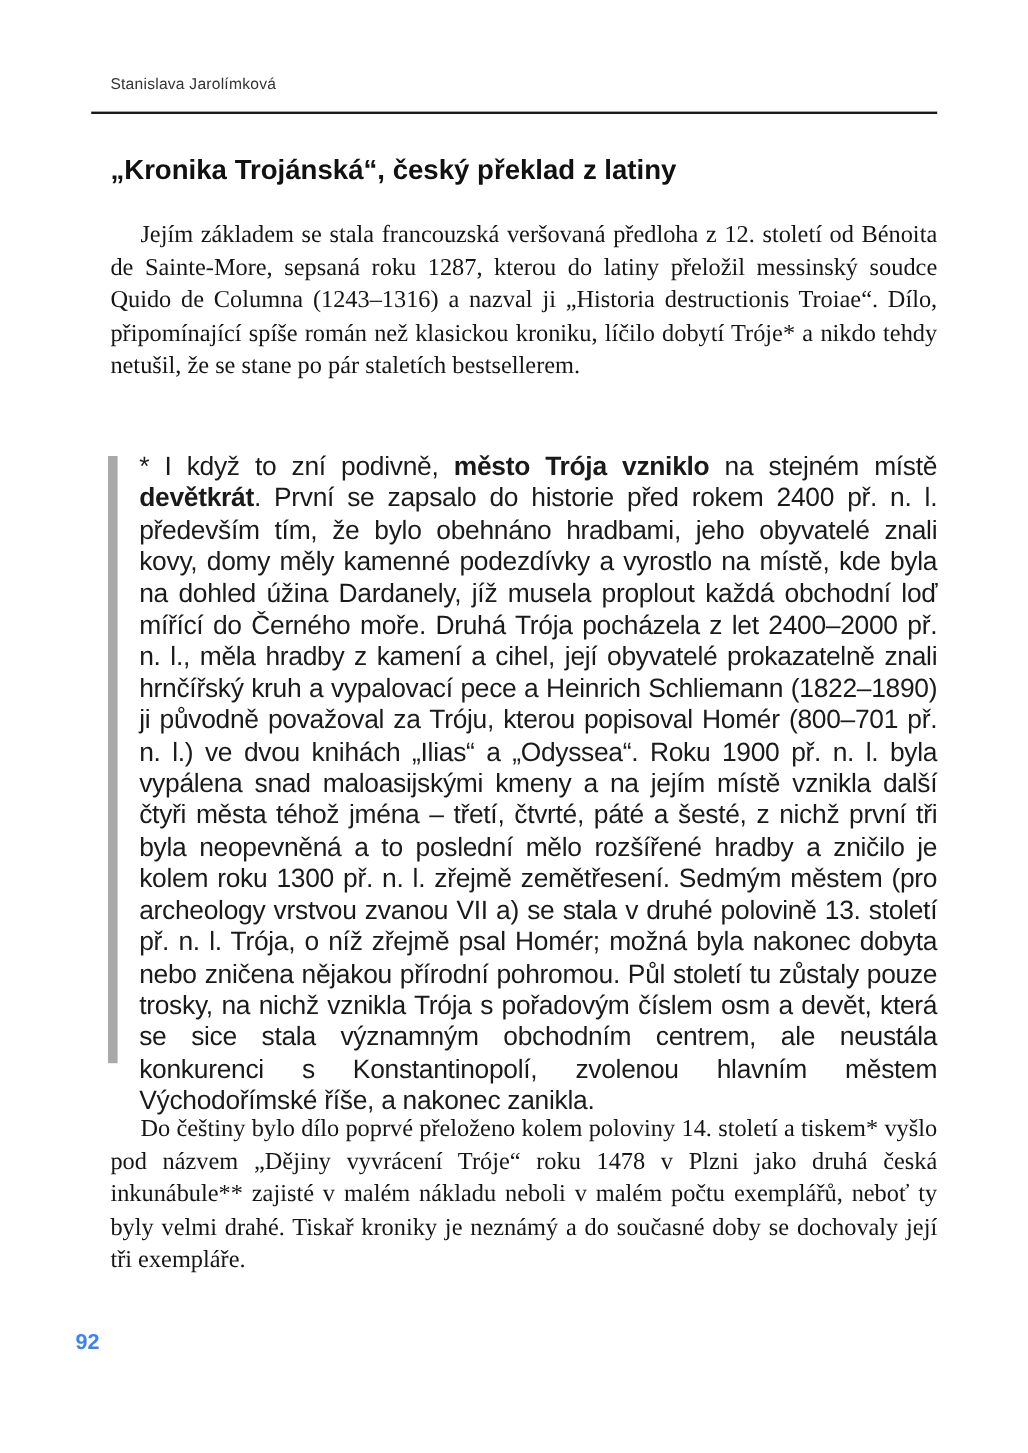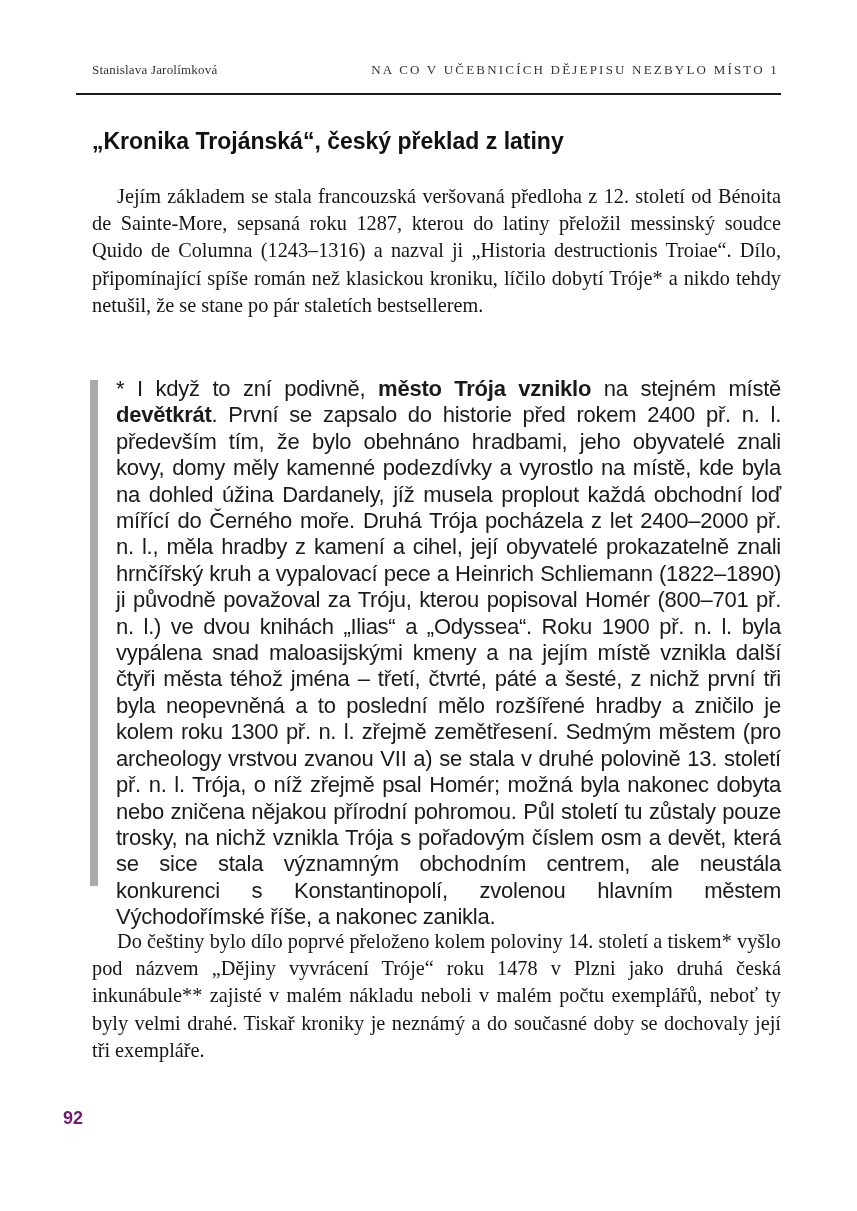--- a/index.html
+++ b/index.html
@@ -1,20 +1,20 @@
 <!DOCTYPE html>
 <html><head>
 <meta charset="utf-8">
 <style>
   html, body { margin: 0; padding: 0; background: #ffffff; }
   body { width: 857px; height: 1211px; position: relative; overflow: hidden; color: #1a1a1a; }
   .running-head {
     position: absolute; left: 92px; right: 78px; top: 62px;
     display: flex; justify-content: space-between; align-items: baseline;
-    font-family: Liberation Serif, serif; font-size: 13px; color: #333;
+    font-family: Liberation Sans, sans-serif; font-size: 13px; color: #333;
   }
   .running-head .author { letter-spacing: 0.2px; }
   .running-head .book { letter-spacing: 2.2px; }
   .head-rule { position: absolute; left: 76px; right: 76px; top: 93px; height: 2px; background: #1a1a1a; }
   .section-title {
     position: absolute; left: 92px; top: 128px; margin: 0;
     font-family: Liberation Sans, sans-serif; font-weight: bold; font-size: 23px; color: #111;
   }
   .body-text {
     font-family: "Liberation Serif", serif; font-size: 20.3px; line-height: 27.2px;
@@ -28,29 +28,28 @@
   .sidebar-text {
     position: absolute; left: 26px; width: 665px; top: 0; margin: 0;
     font-family: "Liberation Sans", sans-serif; font-size: 22px; line-height: 26.4px;
     text-align: justify; color: #1a1a1a; letter-spacing: -0.25px;
   }
   .sidebar-text b { font-weight: bold; }
   .para2 { position: absolute; left: 92px; width: 689px; top: 928px; margin: 0; text-indent: 25px; }
   .para2 b { font-weight: normal; }
   .page-number {
     position: absolute; left: 63px; top: 1108px;
-    font-family: "Liberation Sans", sans-serif; font-weight: bold; font-size: 18px; color: #701a75;
+    font-family: "Liberation Sans", sans-serif; font-weight: bold; font-size: 18px; color: #3b82f6;
   }
 </style>
 </head>
 <body>
 
 <div class="running-head">
   <span class="author">Stanislava Jarolímková</span>
-  <span class="book">NA CO V UČEBNICÍCH DĚJEPISU NEZBYLO MÍSTO 1</span>
 </div>
 <div class="head-rule"></div>
 
 <h2 class="section-title">„Kronika Trojánská“, český překlad z latiny</h2>
 
 <p class="body-text para1">Jejím základem se stala francouzská veršovaná předloha z 12. století od Bénoita de Sainte-More, sepsaná roku 1287, kterou do latiny přeložil messinský soudce Quido de Columna (1243–1316) a nazval ji „Historia destructionis Troiae“. Dílo, připomínající spíše román než klasickou kroniku, líčilo dobytí Tróje* a nikdo tehdy netušil, že se stane po pár staletích bestsellerem.</p>
 
 <div class="sidebar-box">
   <div class="sidebar-bar"></div>
   <p class="sidebar-text"><span>* I když to zní podivně, </span><b>město Trója vzniklo</b><span> na stejném místě </span><b>devětkrát</b><span>. První se zapsalo do historie před rokem 2400 př. n. l. především tím, že bylo obehnáno hradbami, jeho obyvatelé znali kovy, domy měly kamenné podezdívky a vyrostlo na místě, kde byla na dohled úžina Dardanely, jíž musela proplout každá obchodní loď mířící do Černého moře. Druhá Trója pocházela z let 2400–2000 př. n. l., měla hradby z kamení a cihel, její obyvatelé prokazatelně znali hrnčířský kruh a vypalovací pece a Heinrich Schliemann (1822–1890) ji původně považoval za Tróju, kterou popisoval Homér (800–701 př. n. l.) ve dvou knihách „Ilias“ a „Odyssea“. Roku 1900 př. n. l. byla vypálena snad maloasijskými kmeny a na jejím místě vznikla další čtyři města téhož jména – třetí, čtvrté, páté a šesté, z nichž první tři byla neopevněná a to poslední mělo rozšířené hradby a zničilo je kolem roku 1300 př. n. l. zřejmě zemětřesení. Sedmým městem (pro archeology vrstvou zvanou VII a) se stala v druhé polovině 13. století př. n. l. Trója, o níž zřejmě psal Homér; možná byla nakonec dobyta nebo zničena nějakou přírodní pohromou. Půl století tu zůstaly pouze trosky, na nichž vznikla Trója s pořadovým číslem osm a devět, která se sice stala významným obchodním centrem, ale neustála konkurenci s Konstantinopolí, zvolenou hlavním městem Východořímské říše, a nakonec zanikla.</span></p>

